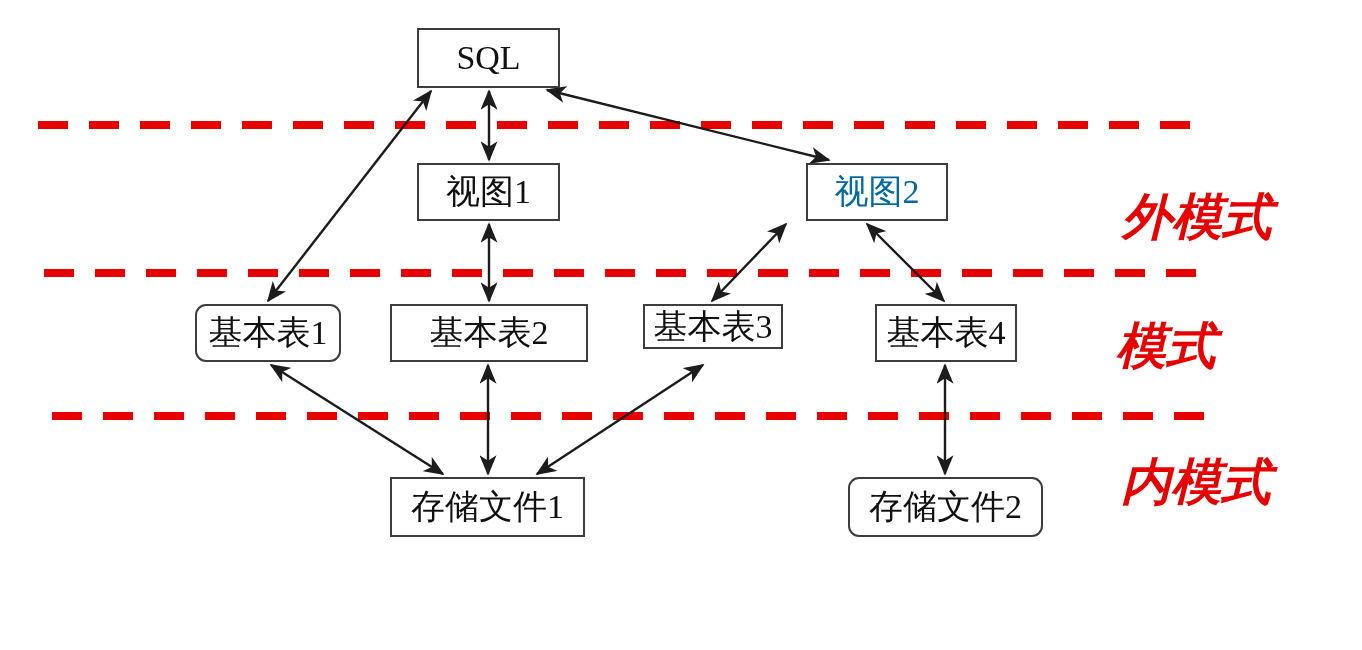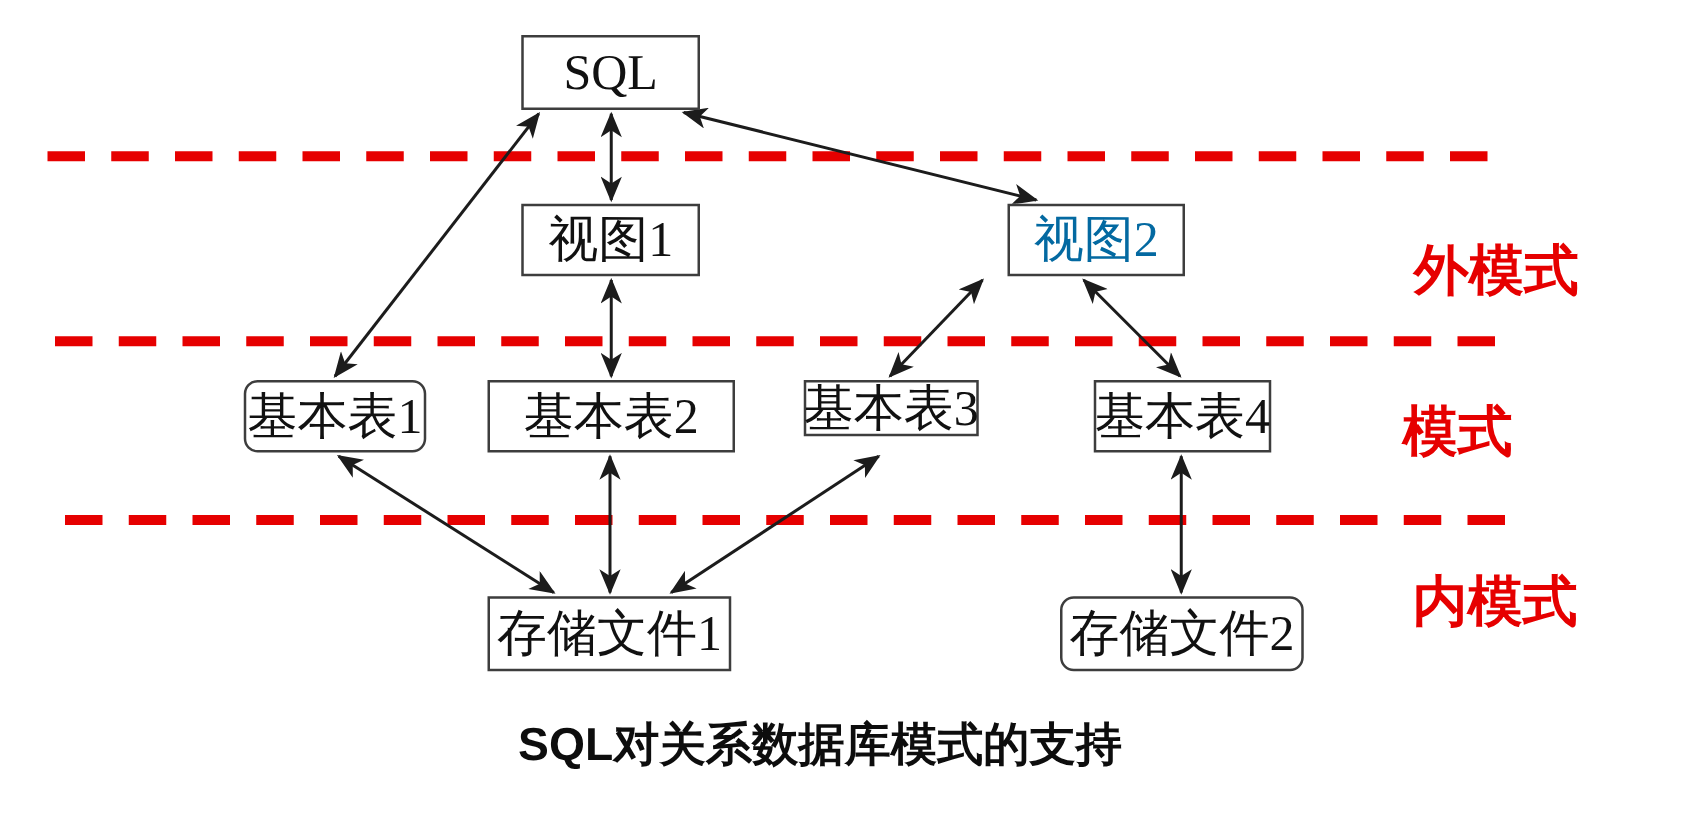--- a/index.html
+++ b/index.html
@@ -19,33 +19,34 @@
   }
   .node {
     position: absolute;
     box-sizing: border-box;
     border: 2px solid #3d3d3d;
     background: #ffffff;
     display: flex;
     align-items: center;
     justify-content: center;
     font-family: "Liberation Serif", "DejaVu Serif", serif;
-    font-size: 40px;
+    font-size: 34px;
     color: #111111;
     white-space: nowrap;
     line-height: 1;
   }
   .layer-label {
     position: absolute;
     transform: translate(-50%, -50%);
     font-family: "Liberation Sans", sans-serif;
     font-weight: 700;
-    font-size: 44px;
+    font-size: 50px;
     white-space: nowrap;
     line-height: 1;
+    font-style: italic;
   }
   .caption {
     position: absolute;
     left: 0;
     top: 574px;
     width: 1312px;
     text-align: center;
     font-family: "Liberation Sans", sans-serif;
     font-weight: 700;
     font-size: 37px;
@@ -86,14 +87,13 @@
       <div class="node" style="left: 643px; top: 304px; width: 140px; height: 45px; border-color: rgb(61, 61, 61); color: rgb(17, 17, 17);">基本表3</div>
       <div class="node" style="left: 875px; top: 304px; width: 142px; height: 58px; border-color: rgb(61, 61, 61); color: rgb(17, 17, 17);">基本表4</div>
       <div class="node" style="left: 390px; top: 477px; width: 195px; height: 60px; border-color: rgb(61, 61, 61); color: rgb(17, 17, 17);">存储文件1</div>
       <div class="node" style="left: 848px; top: 477px; width: 195px; height: 60px; border-color: rgb(61, 61, 61); color: rgb(17, 17, 17); border-radius: 11px;">存储文件2</div>
     </div>
   <div id="labels-layer">
       <div class="layer-label" style="left: 1197px; top: 217px; color: rgb(230, 0, 0);">外模式</div>
       <div class="layer-label" style="left: 1166px; top: 346px; color: rgb(230, 0, 0);">模式</div>
       <div class="layer-label" style="left: 1196px; top: 482px; color: rgb(230, 0, 0);">内模式</div>
     </div>
-  <div class="caption">SQL对关系数据库模式的支持</div>
 </div>
 
 </body></html>

